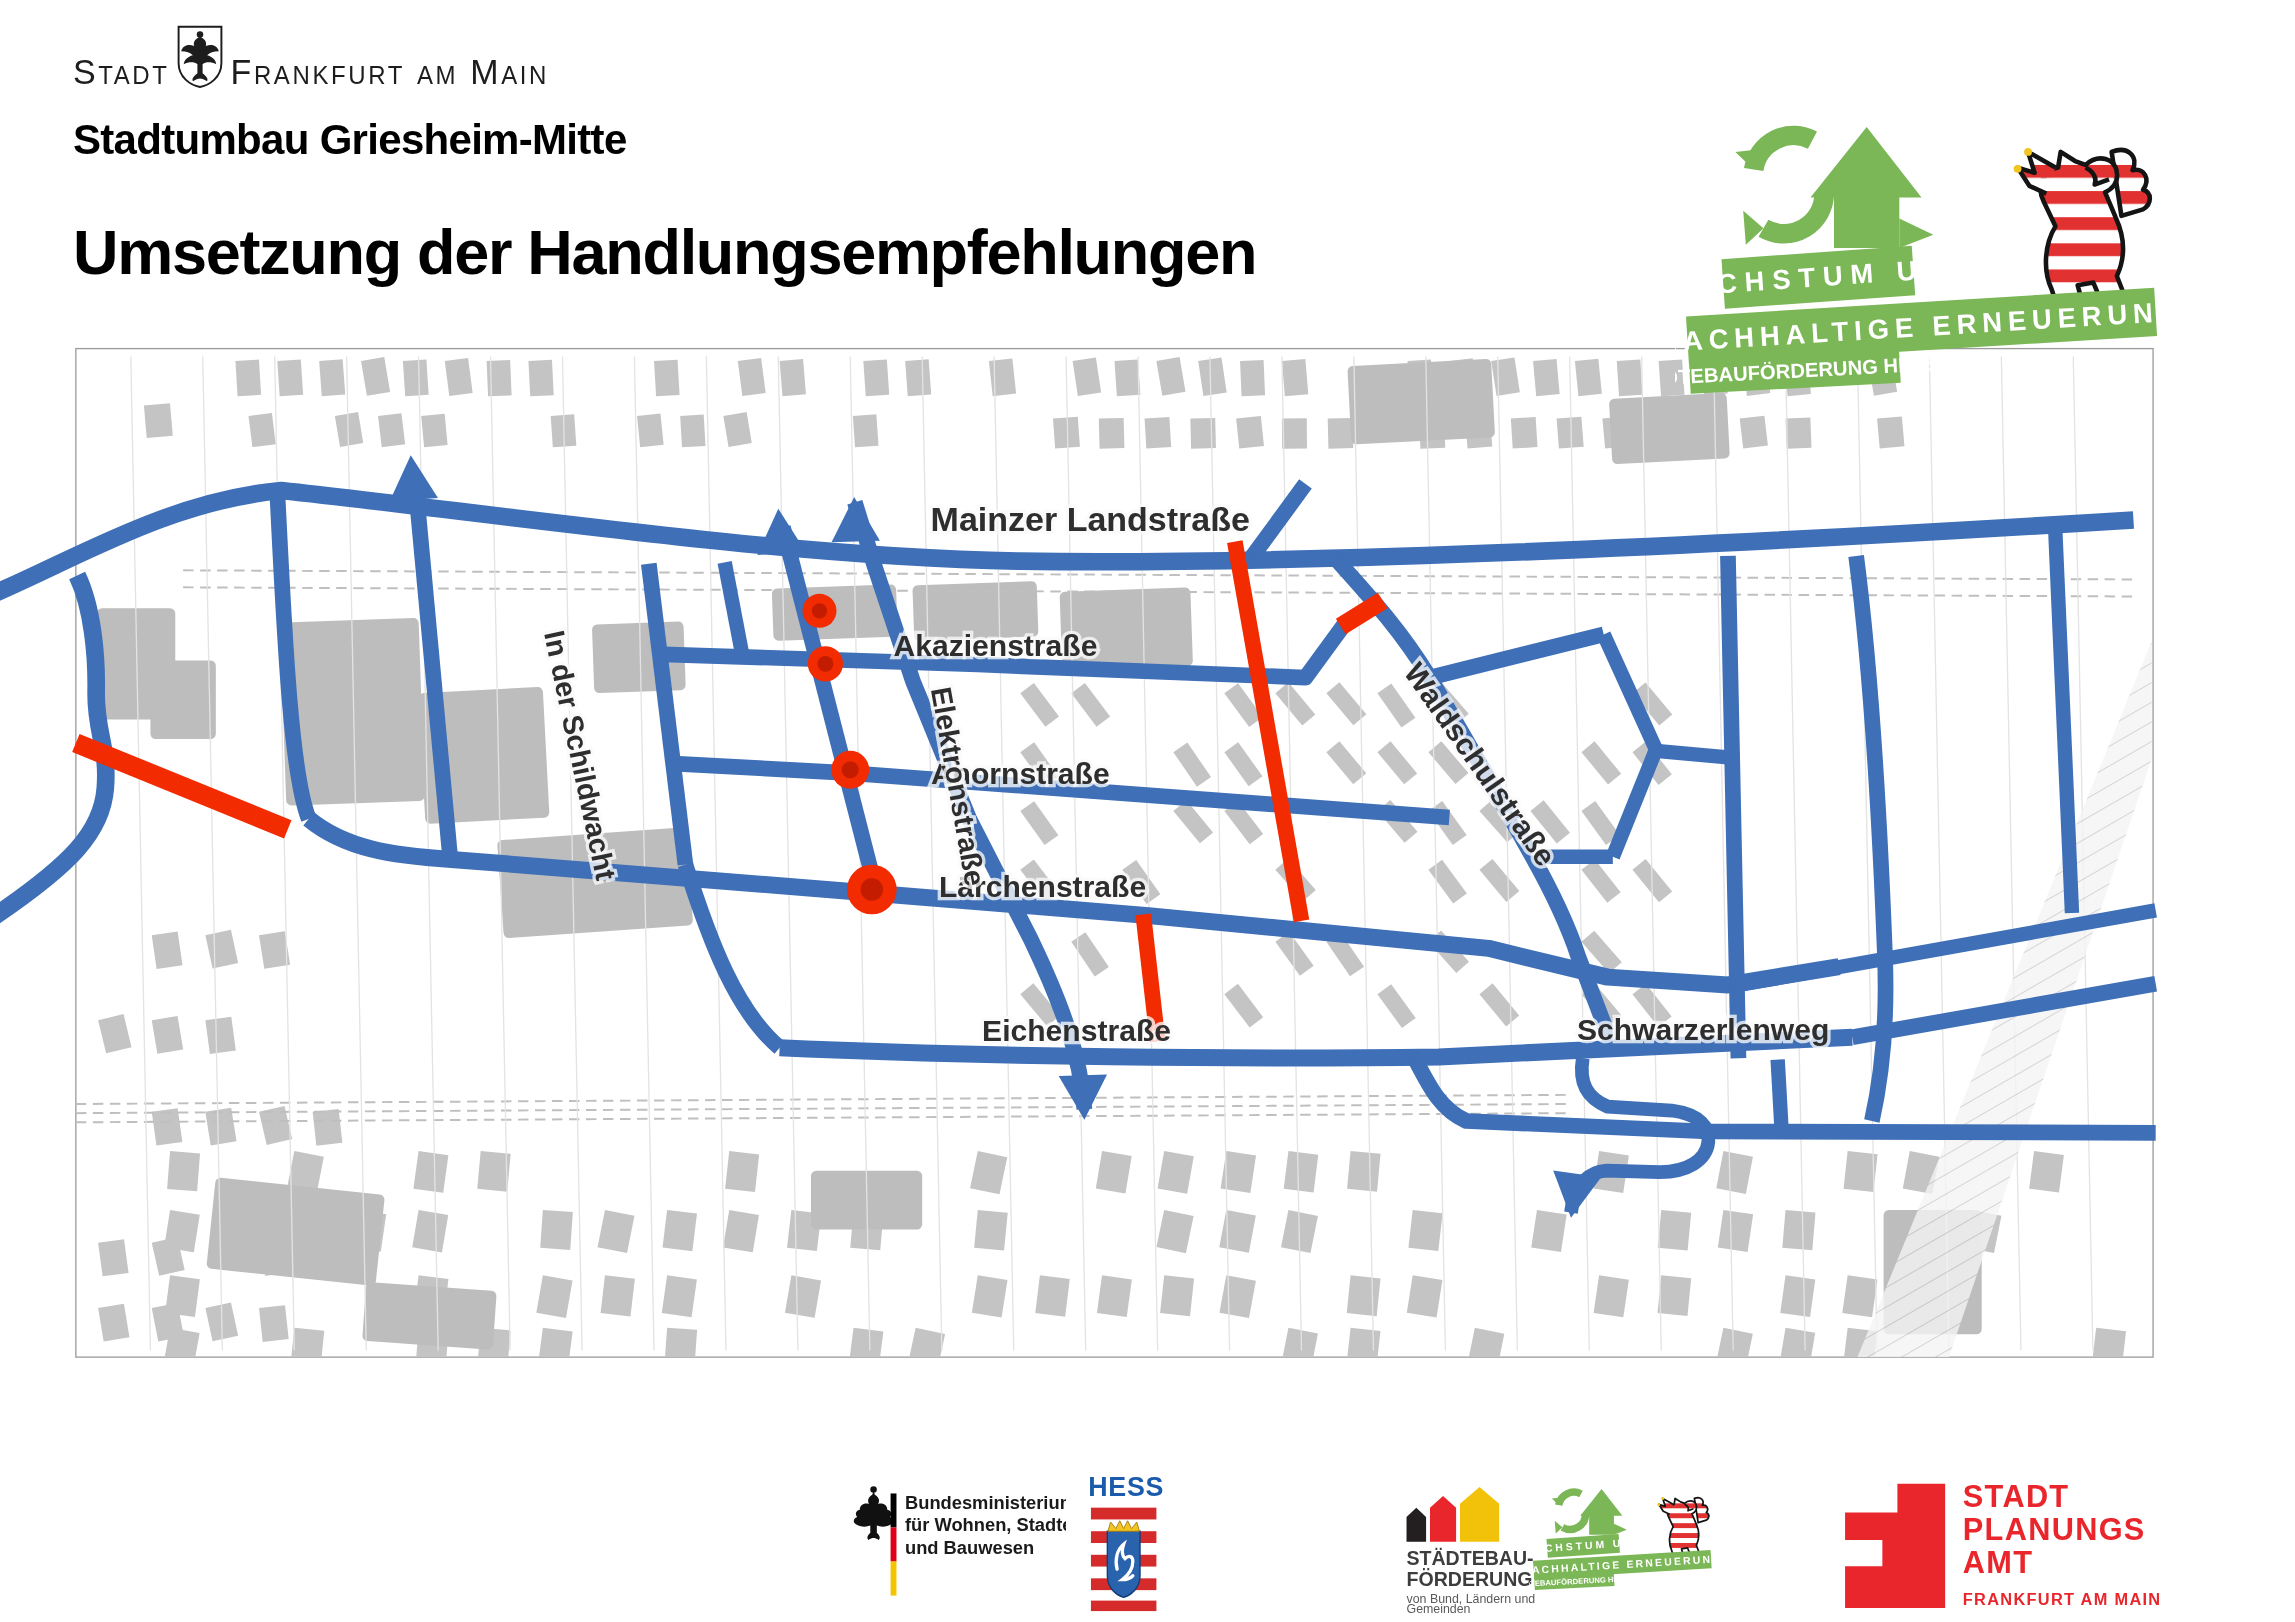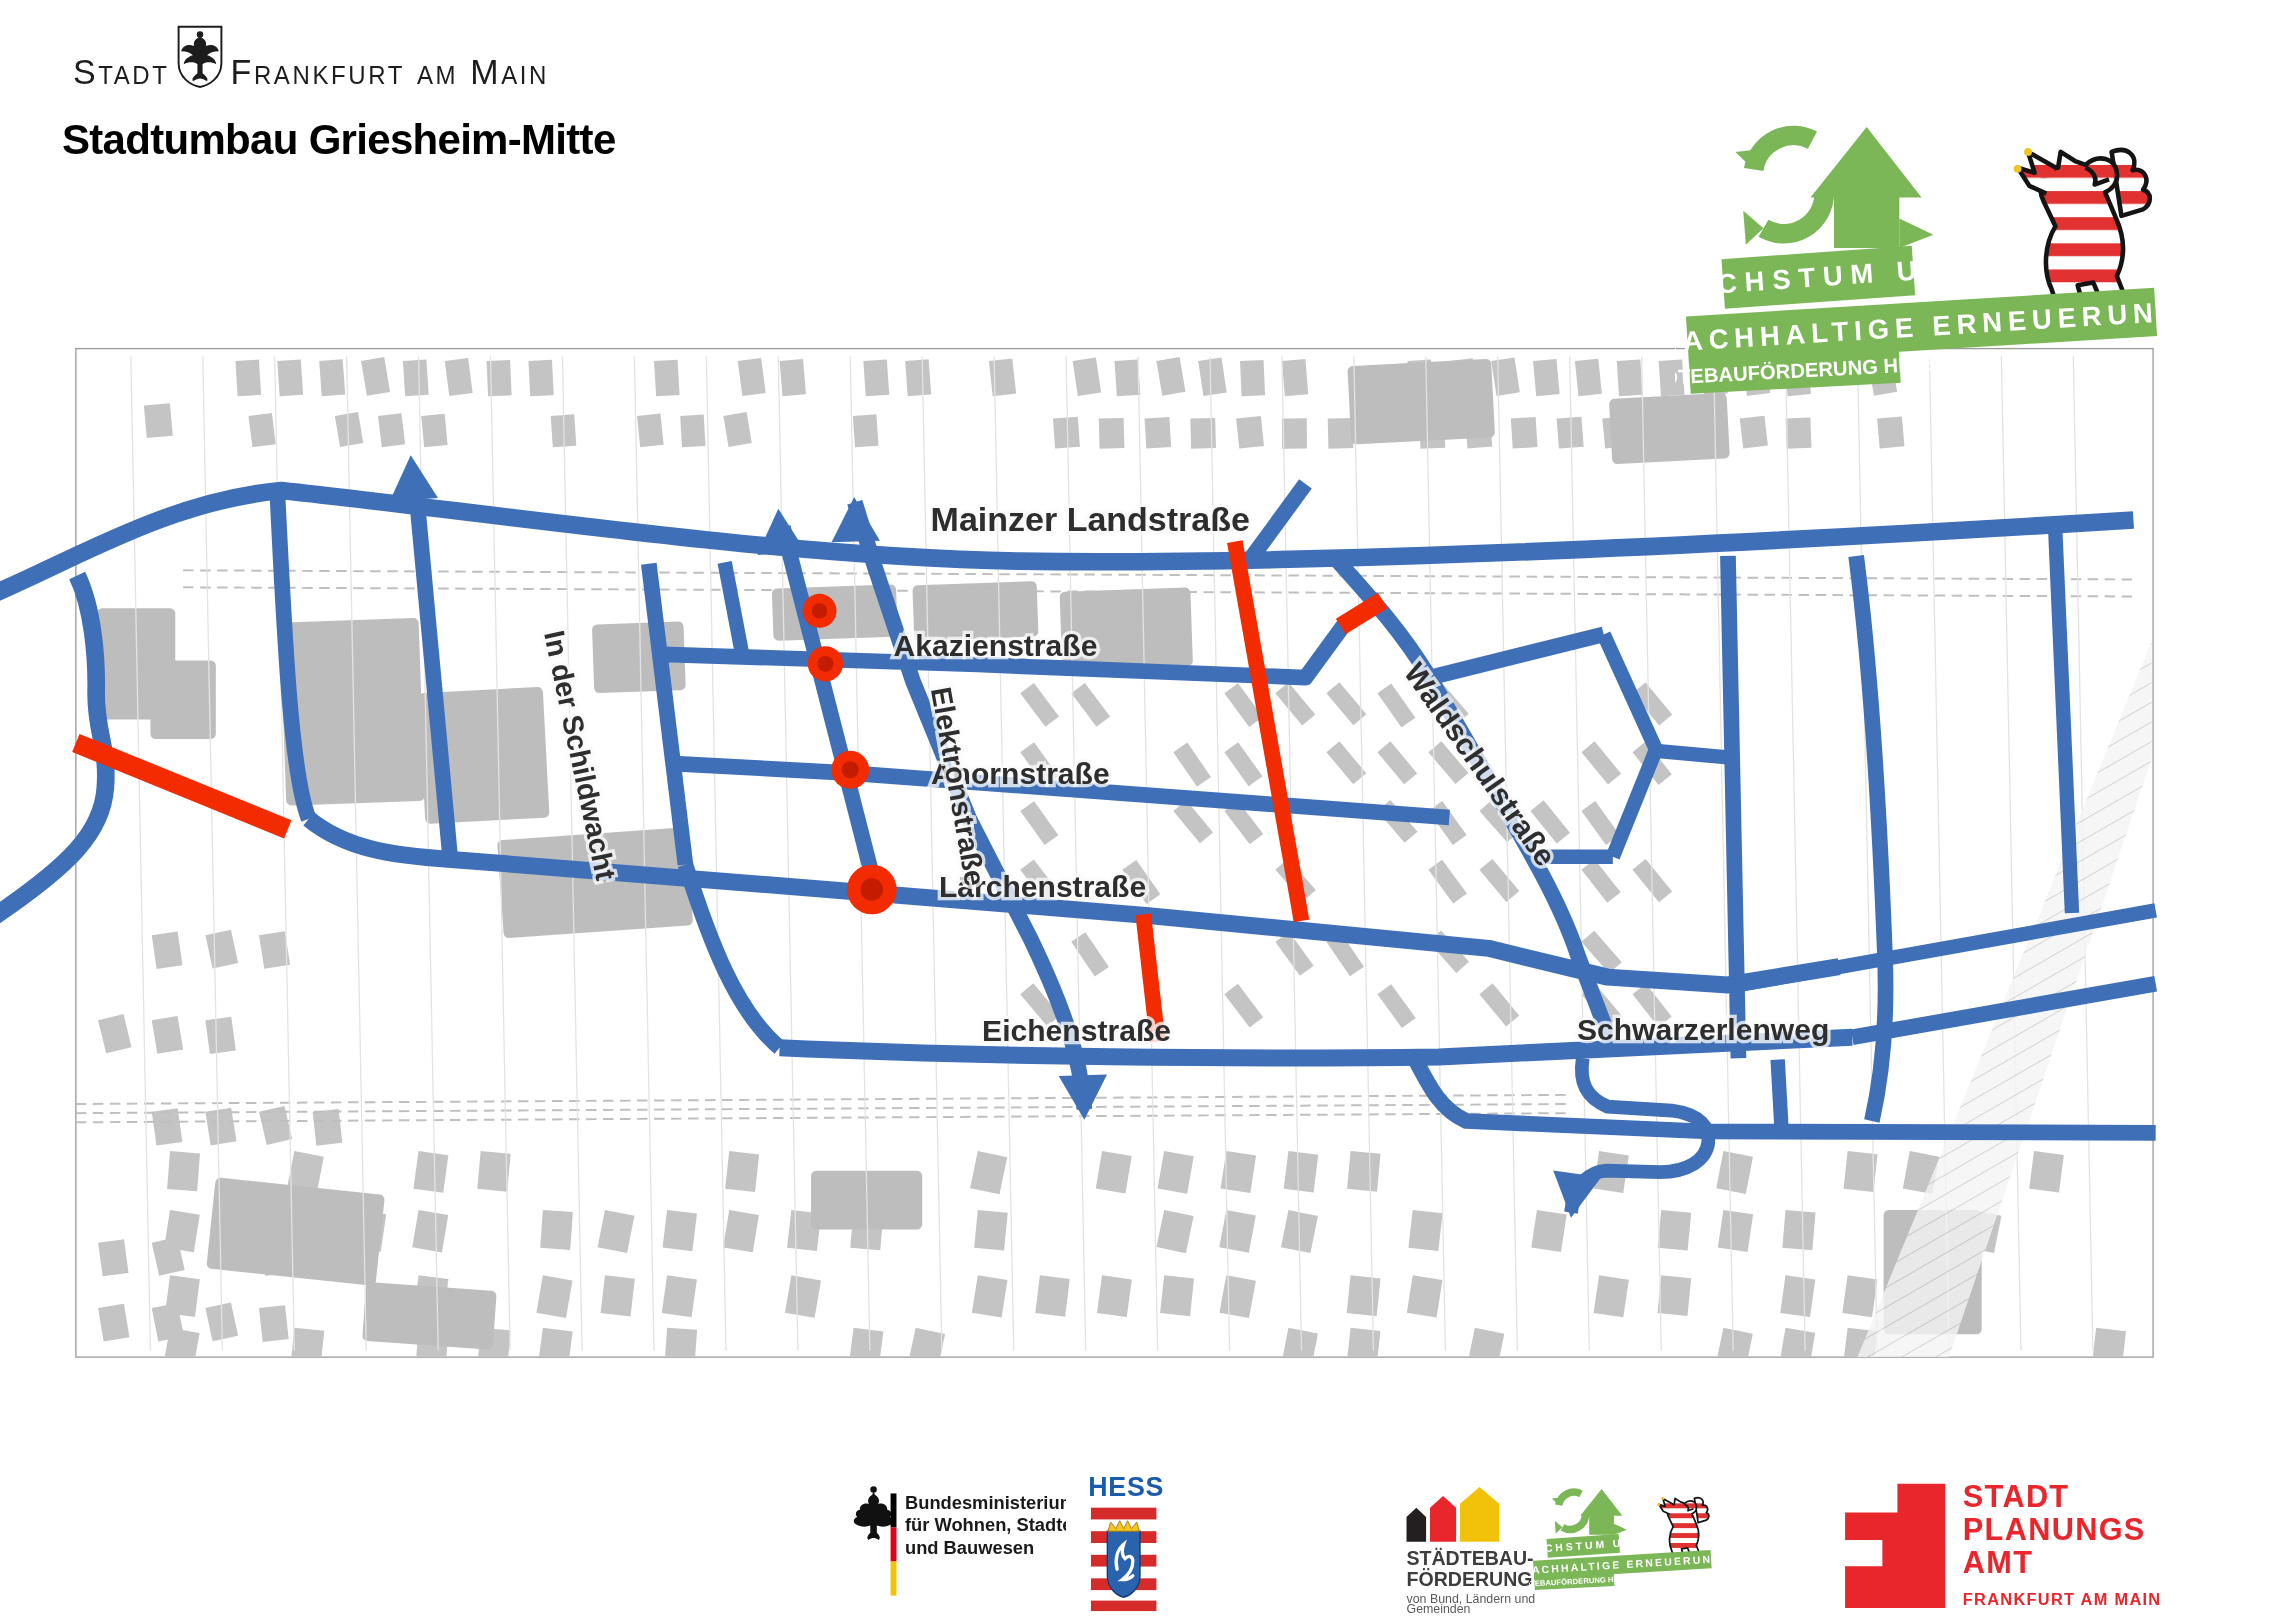--- a/index.html
+++ b/index.html
@@ -1,21 +1,21 @@
 <!DOCTYPE html>
 <html style="font-size:10.5px"><head>
 <meta charset="utf-8">
 <style>
   html,body{margin:0;padding:0;background:#ffffff;}
   body{width:2295px;height:1622px;position:relative;font-family:"Liberation Sans",sans-serif;overflow:hidden;}
   .abs{position:absolute;}
   
   #city-logo{left:73px;top:25px;display:flex;align-items:flex-end;gap:6.5px;color:#1d1d1d;}
   #city-logo .cl-txt{font-variant:small-caps;font-weight:400;font-size:34px;letter-spacing:2.6px;line-height:1;transform:scaleY(1.05);}
-  #title-block{left:62px;top:118px;color:#000;}
+  #title-block{left:73px;top:118px;color:#000;}
   #subtitle{font-size:42px;font-weight:700;letter-spacing:-0.7px;line-height:1.05;}
   #title1{font-size:63px;font-weight:700;letter-spacing:-1.3px;line-height:1.02;margin-top:2.6px;}
   #title2{font-size:63px;font-weight:700;letter-spacing:-1.3px;margin-top:54px;}
   
   #map-svg{left:0;top:0;}
   .street-label{font-family:"Liberation Sans",sans-serif;font-weight:700;fill:#2e2e2e;paint-order:stroke;stroke:rgba(250,250,250,.78);stroke-width:10px;}
   
   .badge-bar-text{font-family:"Liberation Sans",sans-serif;font-weight:700;fill:#ffffff;}
   
   .foot-txt{font-family:"Liberation Sans",sans-serif;}
@@ -345,20 +345,21 @@
     <g fill="#1d1d1d">
       <path d="M37 18 C30 20 26 26 28 32 C18 28 10 32 8 40 C16 40 22 42 26 46 C18 48 12 54 12 60 C20 56 28 56 33 60 L33 74 C28 78 24 82 26 86 C30 84 34 82 37 82 C40 82 44 84 48 86 C50 82 46 78 41 74 L41 60 C46 56 54 56 62 60 C62 54 56 48 48 46 C52 42 58 40 66 40 C64 32 56 28 46 32 C48 26 44 20 37 18 Z"></path>
       <circle cx="37" cy="14" r="5"></circle>
     </g>
   </svg>
   <span class="cl-txt">Frankfurt am Main</span>
 </div>
 
 <div id="title-block" class="abs">
   <div id="subtitle">Stadtumbau Griesheim-Mitte</div>
+  <div id="title2">Umsetzung der Handlungsempfehlungen</div>
 </div>
 
 <svg class="abs" style="left:1675px;top:114px;" width="497" height="307" viewBox="0 0 760 470">
   <g id="badgeG">
 
     <g stroke="#7bb757" stroke-width="30" fill="none">
       <path d="M 210 40 A 62 62 0 0 0 120 85"></path>
       <path d="M 135 175 A 62 62 0 0 0 228 120"></path>
       <polygon points="120,85 92,58 146,52" fill="#7bb757" stroke="none"></polygon>
       <polygon points="135,175 108,200 104,148" fill="#7bb757" stroke="none"></polygon>

